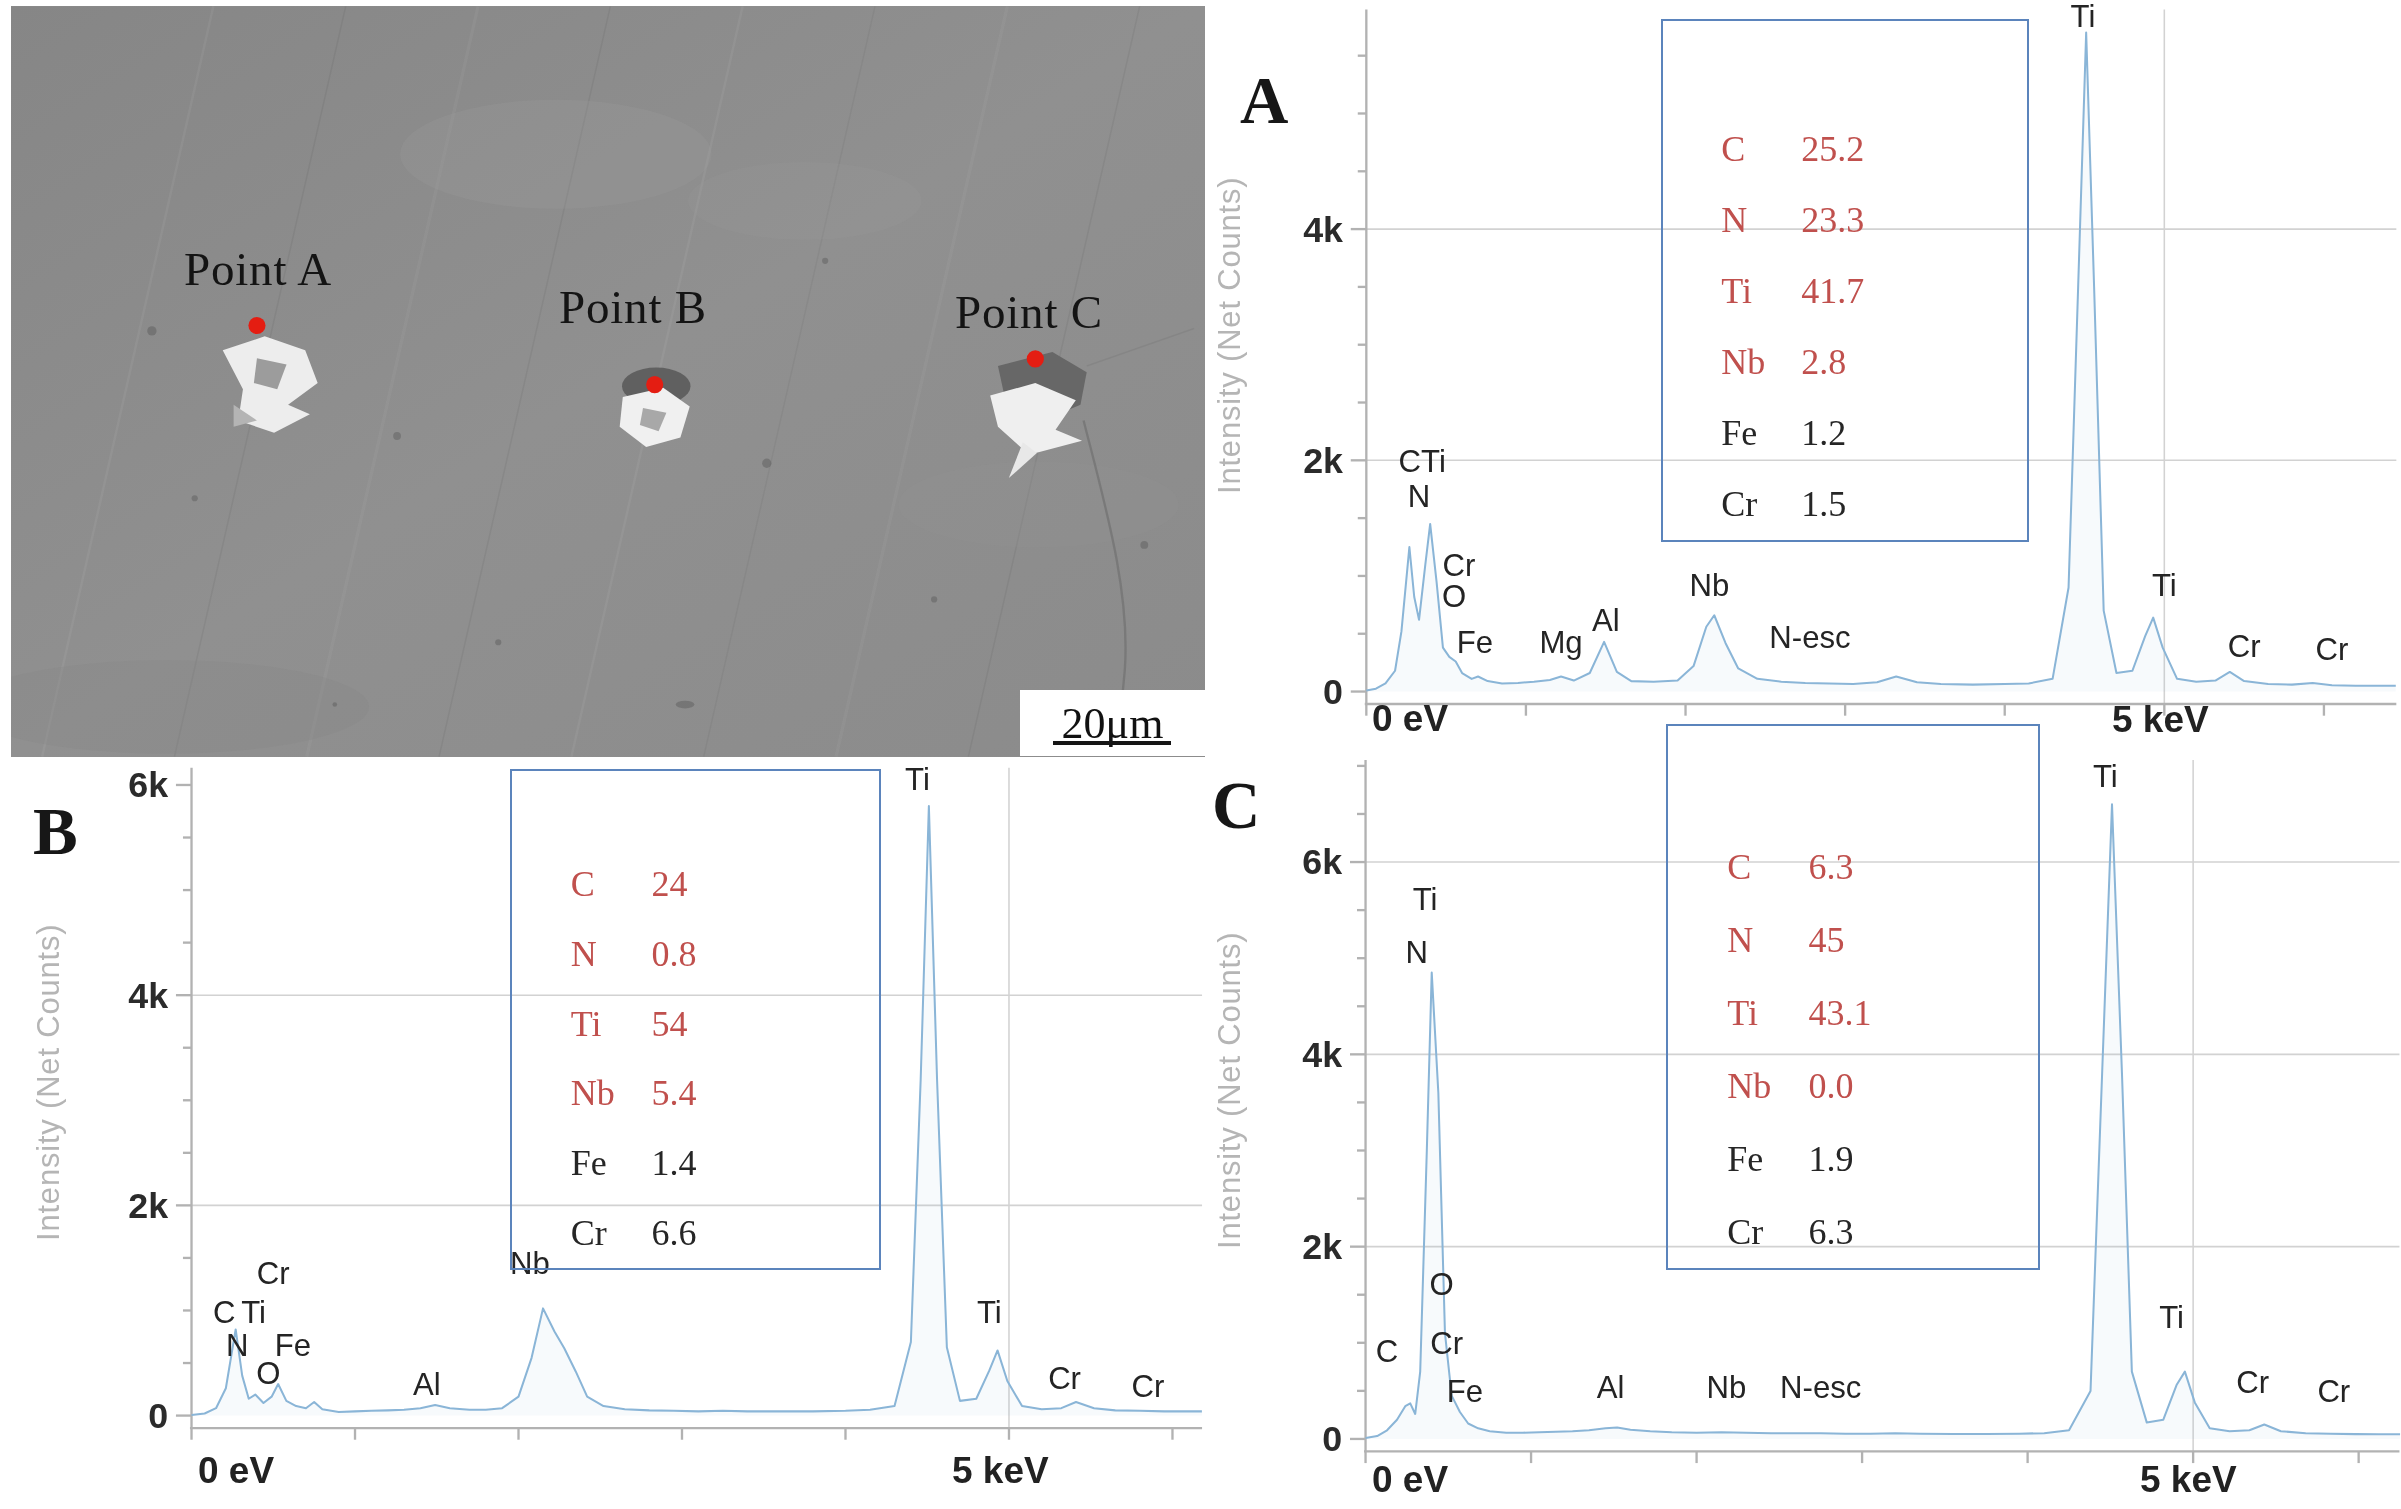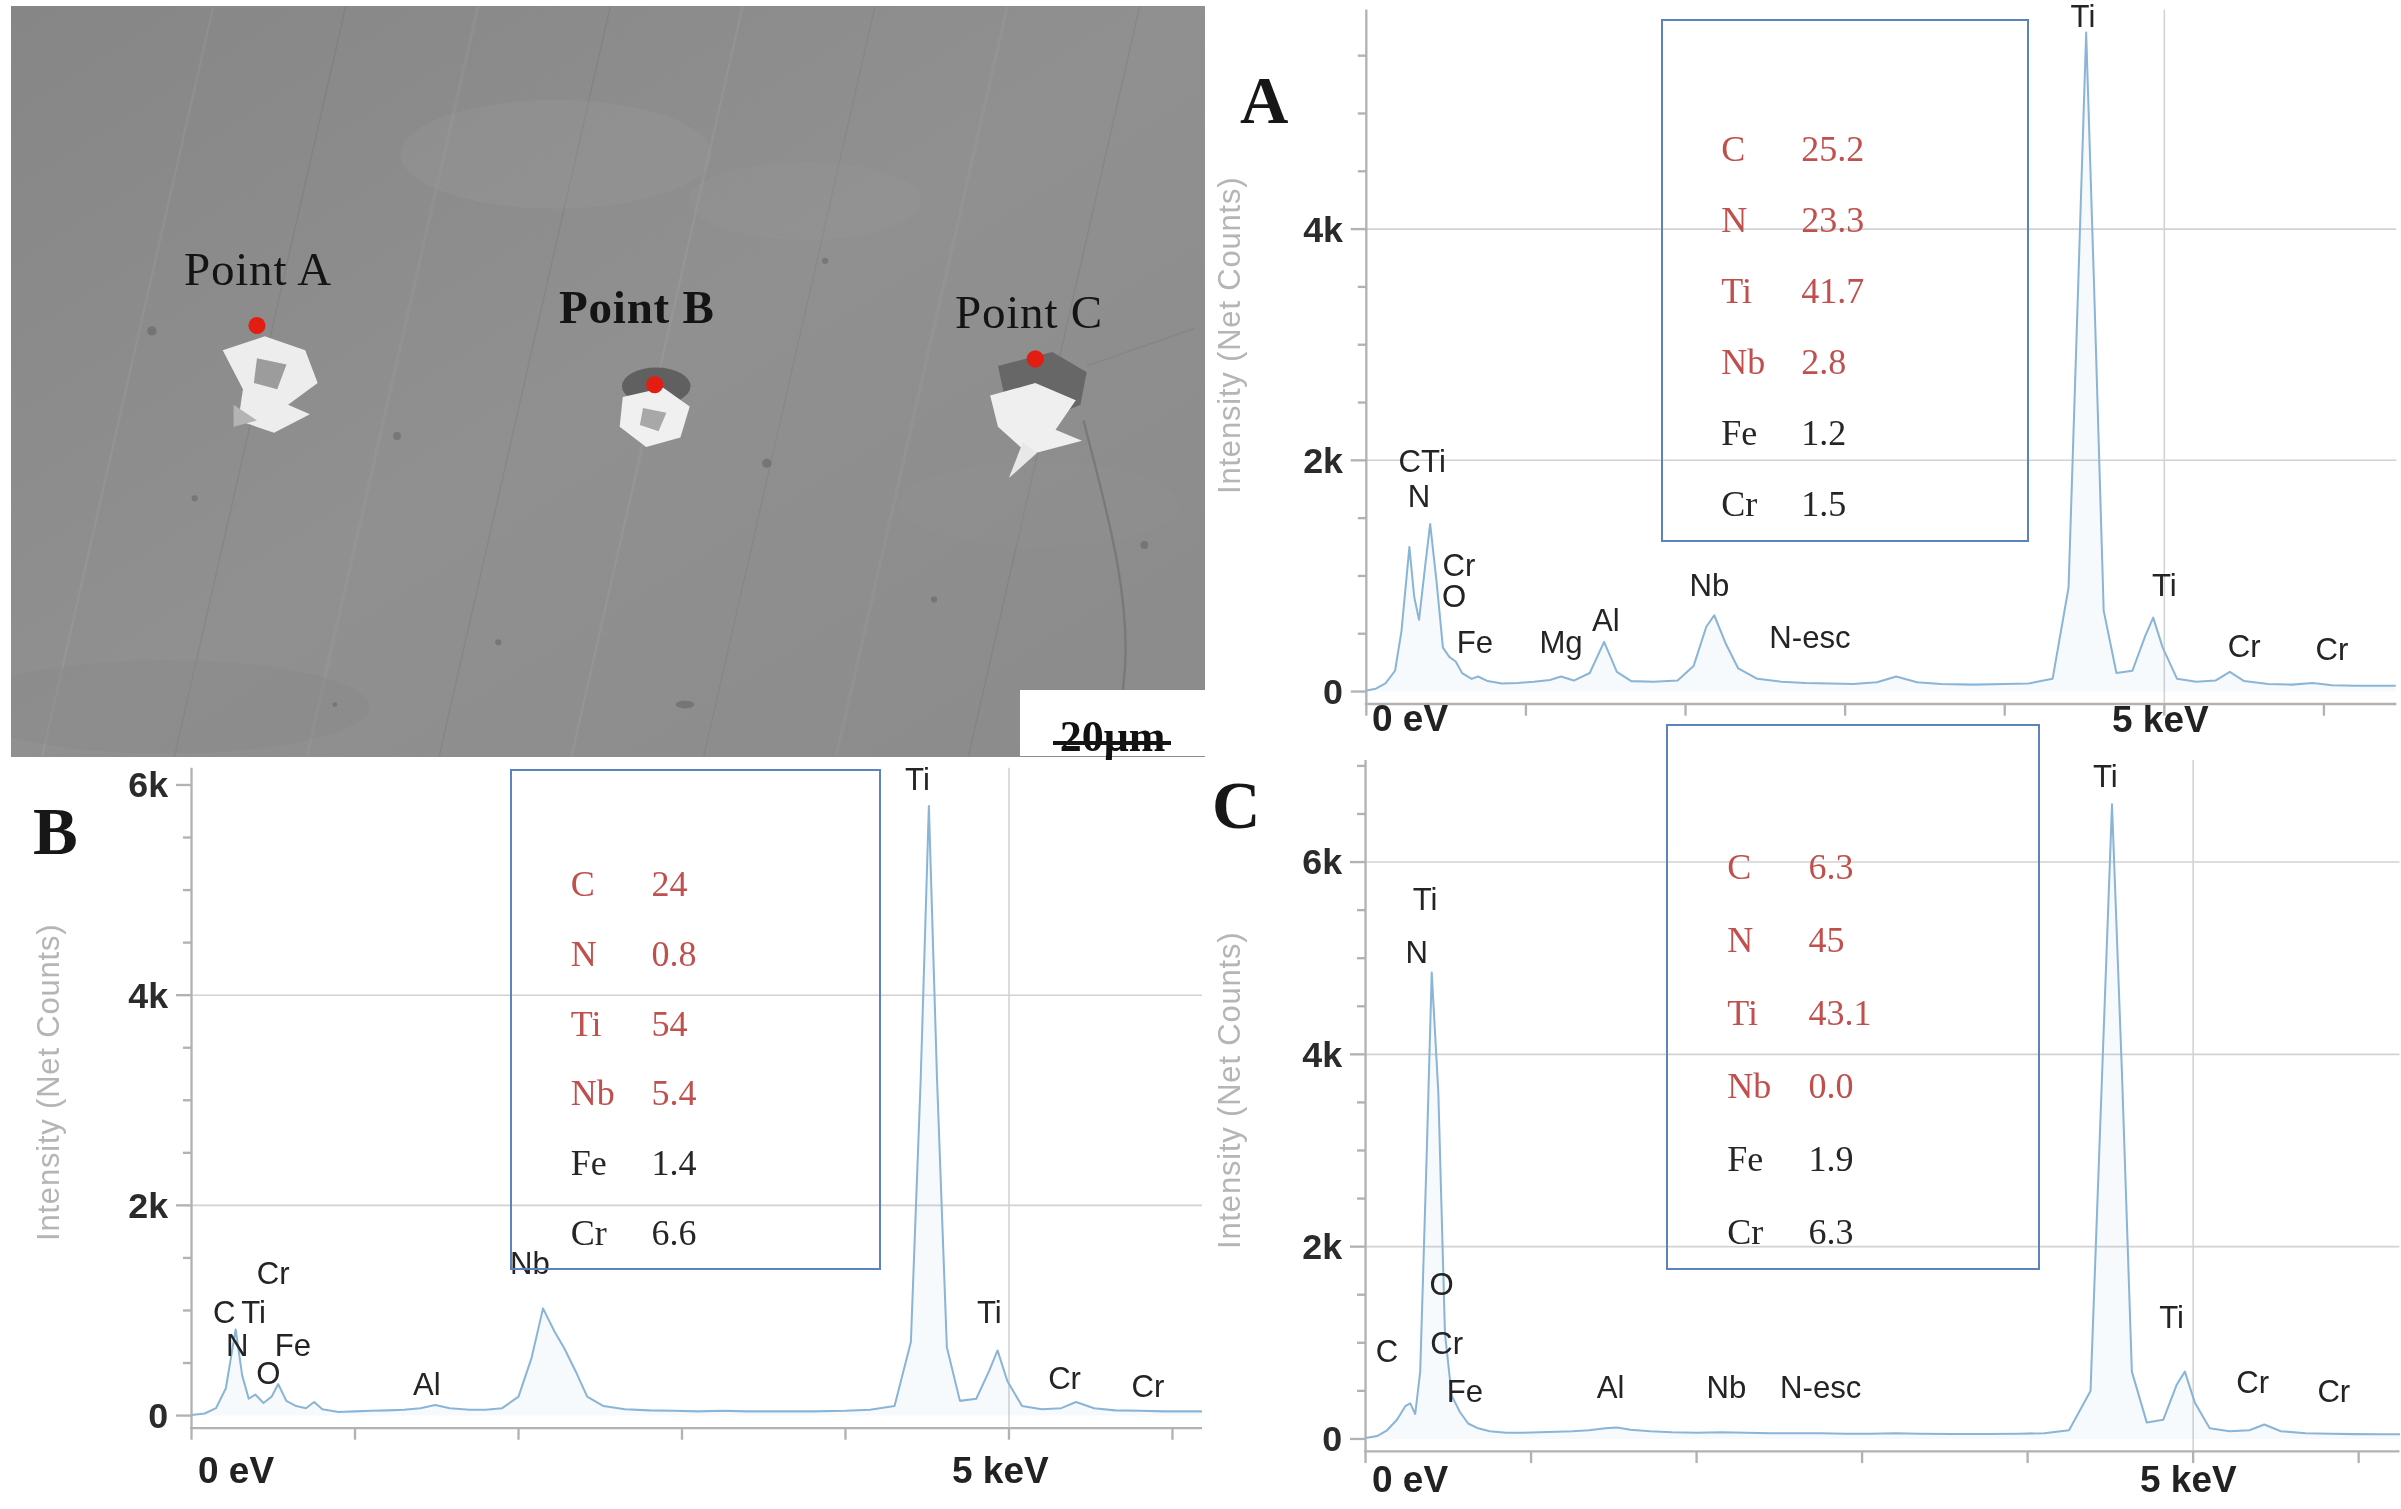--- a/index.html
+++ b/index.html
@@ -4,22 +4,22 @@
 <style>
   html,body{margin:0;padding:0;background:#ffffff;}
   #stage{position:relative;width:2401px;height:1510px;background:#ffffff;overflow:hidden;
          font-family:"Liberation Sans",sans-serif;}
   .abs{position:absolute;}
   
   #sem{left:11px;top:6.2px;width:1194px;height:751px;background:#8e8e8e;}
   .sem-label{color:#141414;font-family:"Liberation Serif",serif;font-size:47px;font-weight:500;
              letter-spacing:0.8px;white-space:nowrap;}
   #scalebox{background:#ffffff;width:185px;height:66px;left:1020px;top:690px;}
-  #scalebox .txt{width:100%;text-align:center;margin-top:21px;font-family:"Liberation Serif",serif;
-                 font-size:44px;color:#111;font-weight:bold;}
+  #scalebox .txt{width:100%;text-align:center;margin-top:8px;font-family:"Liberation Serif",serif;
+                 font-size:44px;color:#111;}
   #scalebox .bar{position:absolute;left:33px;top:51px;width:118px;height:3.9px;background:#151515;}
   
   .panel-letter{font-family:"Liberation Serif",serif;font-size:67px;font-weight:700;color:#171717;}
   .ylabel{color:#b5b5b5;font-size:31px;letter-spacing:0.8px;writing-mode:vertical-rl;
           transform:rotate(180deg);text-align:center;height:436px;width:36px;}
   .xlab{font-size:37px;font-weight:600;color:#222;white-space:nowrap;}
   
   .etable{border:2.3px solid #5b84bc;background:transparent;box-sizing:border-box;
           display:flex;flex-direction:column;font-family:"Liberation Serif",serif;font-size:36px;}
   .trow{flex:1;display:flex;align-items:center;}
@@ -233,21 +233,21 @@
         <polygon points="1300,560 1282,606 1318,574" fill="#e8e8e8"></polygon>
       </g>
 
       <circle cx="316" cy="410" r="11" fill="#e41d12"></circle>
       <circle cx="827" cy="486" r="11" fill="#e41d12"></circle>
       <circle cx="1316" cy="453" r="11" fill="#e41d12"></circle>
     </svg>
   </div>
 
   <div class="abs sem-label" style="left:184px;top:242px;text-align:right;">Point A</div>
-  <div class="abs sem-label" style="left:559px;top:280px;font-weight:bold;">Point B</div>
+  <div class="abs sem-label" style="left:559px;top:280px;">Point B</div>
   <div class="abs sem-label" style="left:955px;top:285px;">Point C</div>
 
   <div id="scalebox" class="abs">
     <div class="txt">20μm</div>
     <div class="bar"></div>
   </div>
 
   <div class="abs panel-letter" style="left:1240px;top:62px;">A</div>
   <div class="abs ylabel" style="left:1212px;top:117px;">Intensity (Net Counts)</div>
   <div class="abs xlab" style="left:1372px;top:698px;">0 eV</div>

